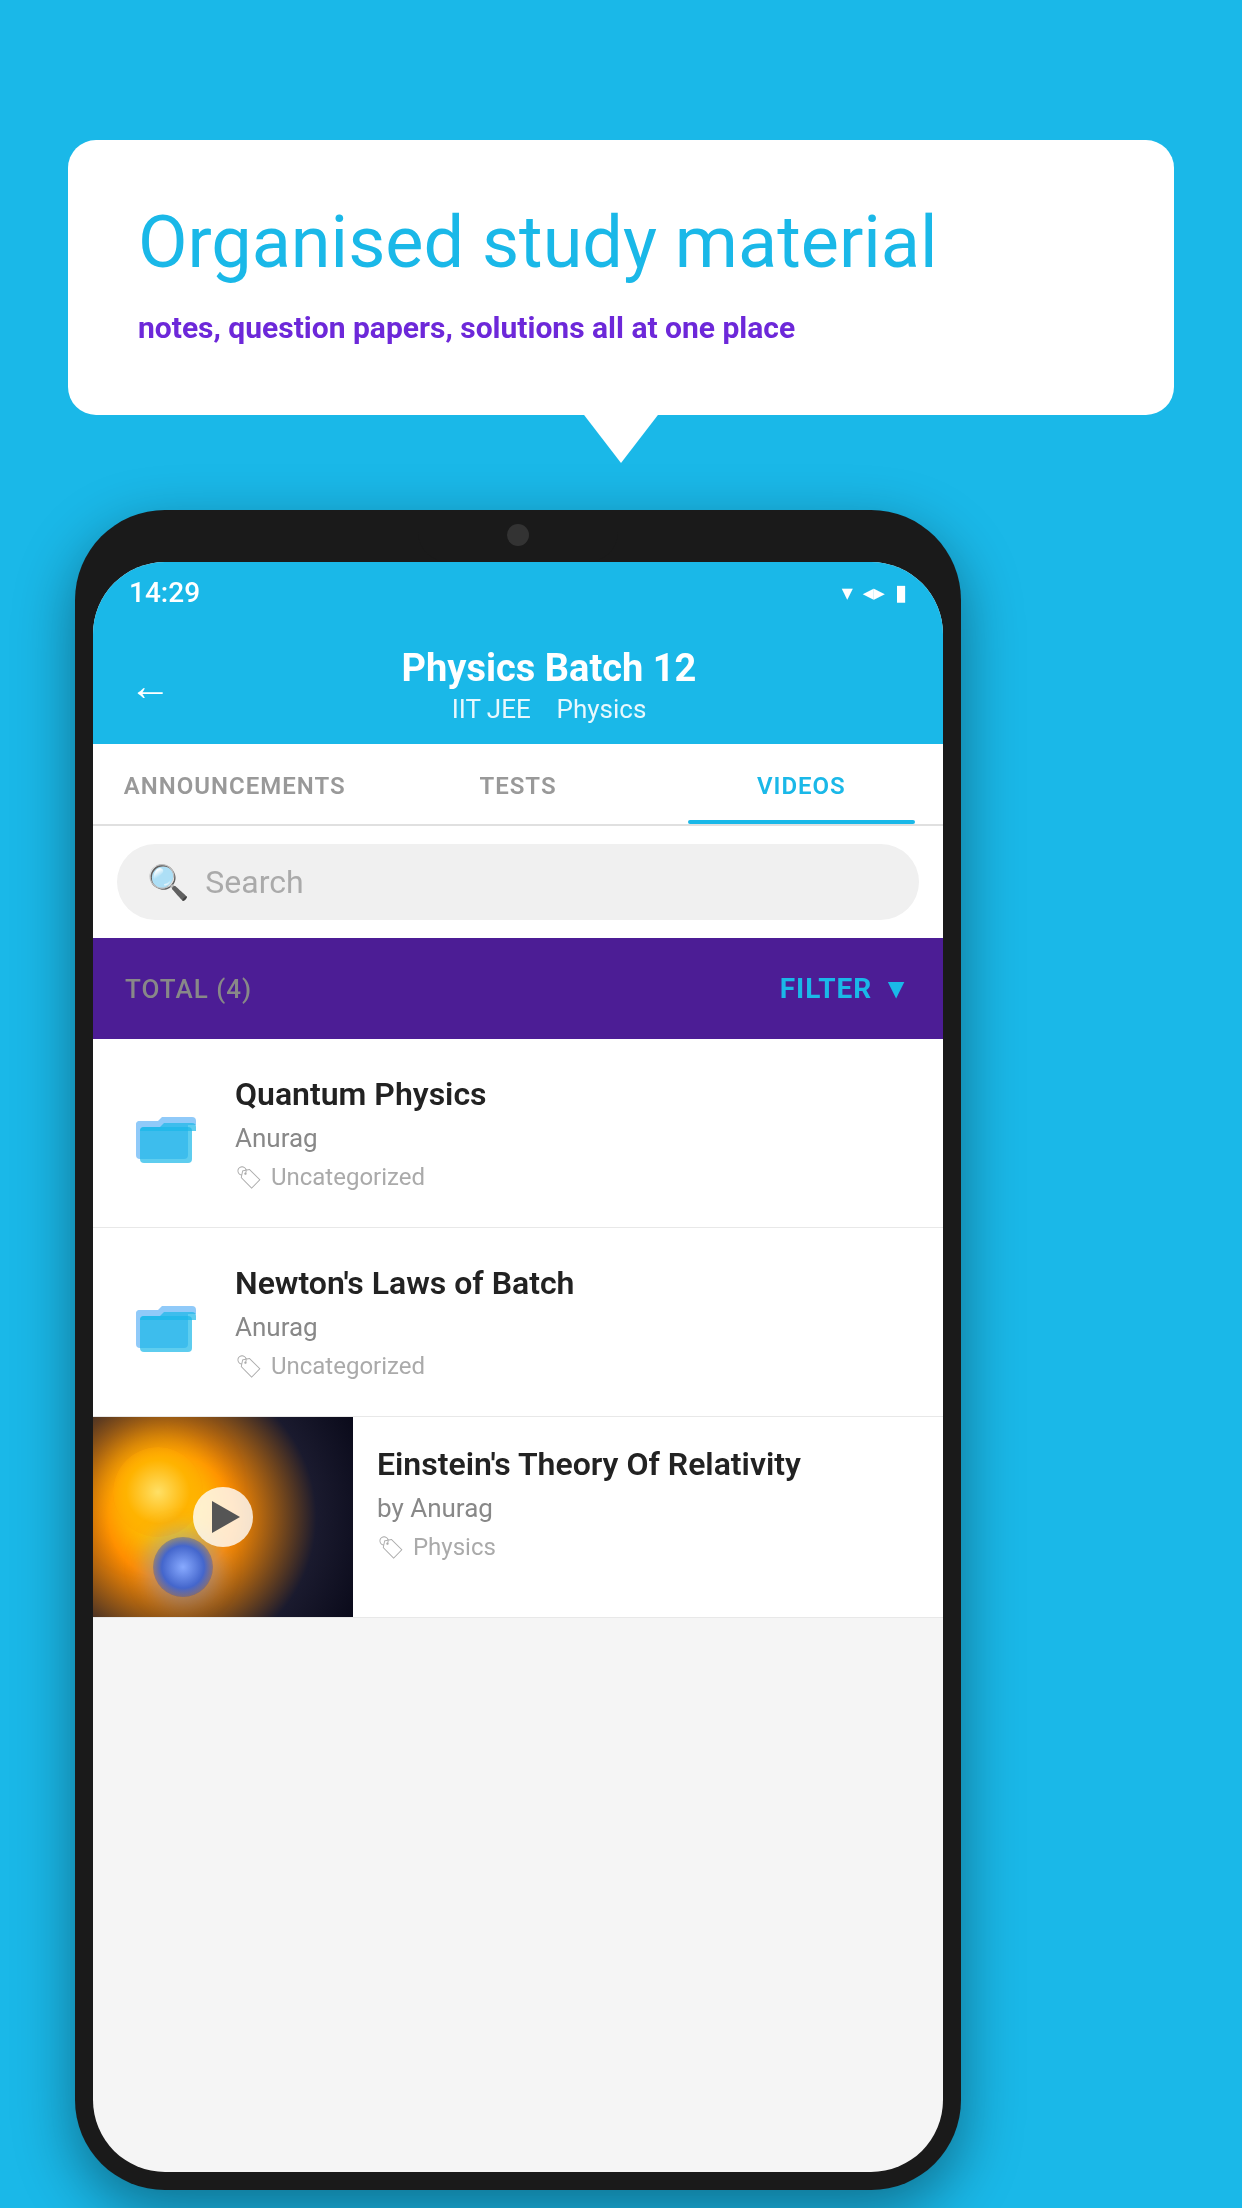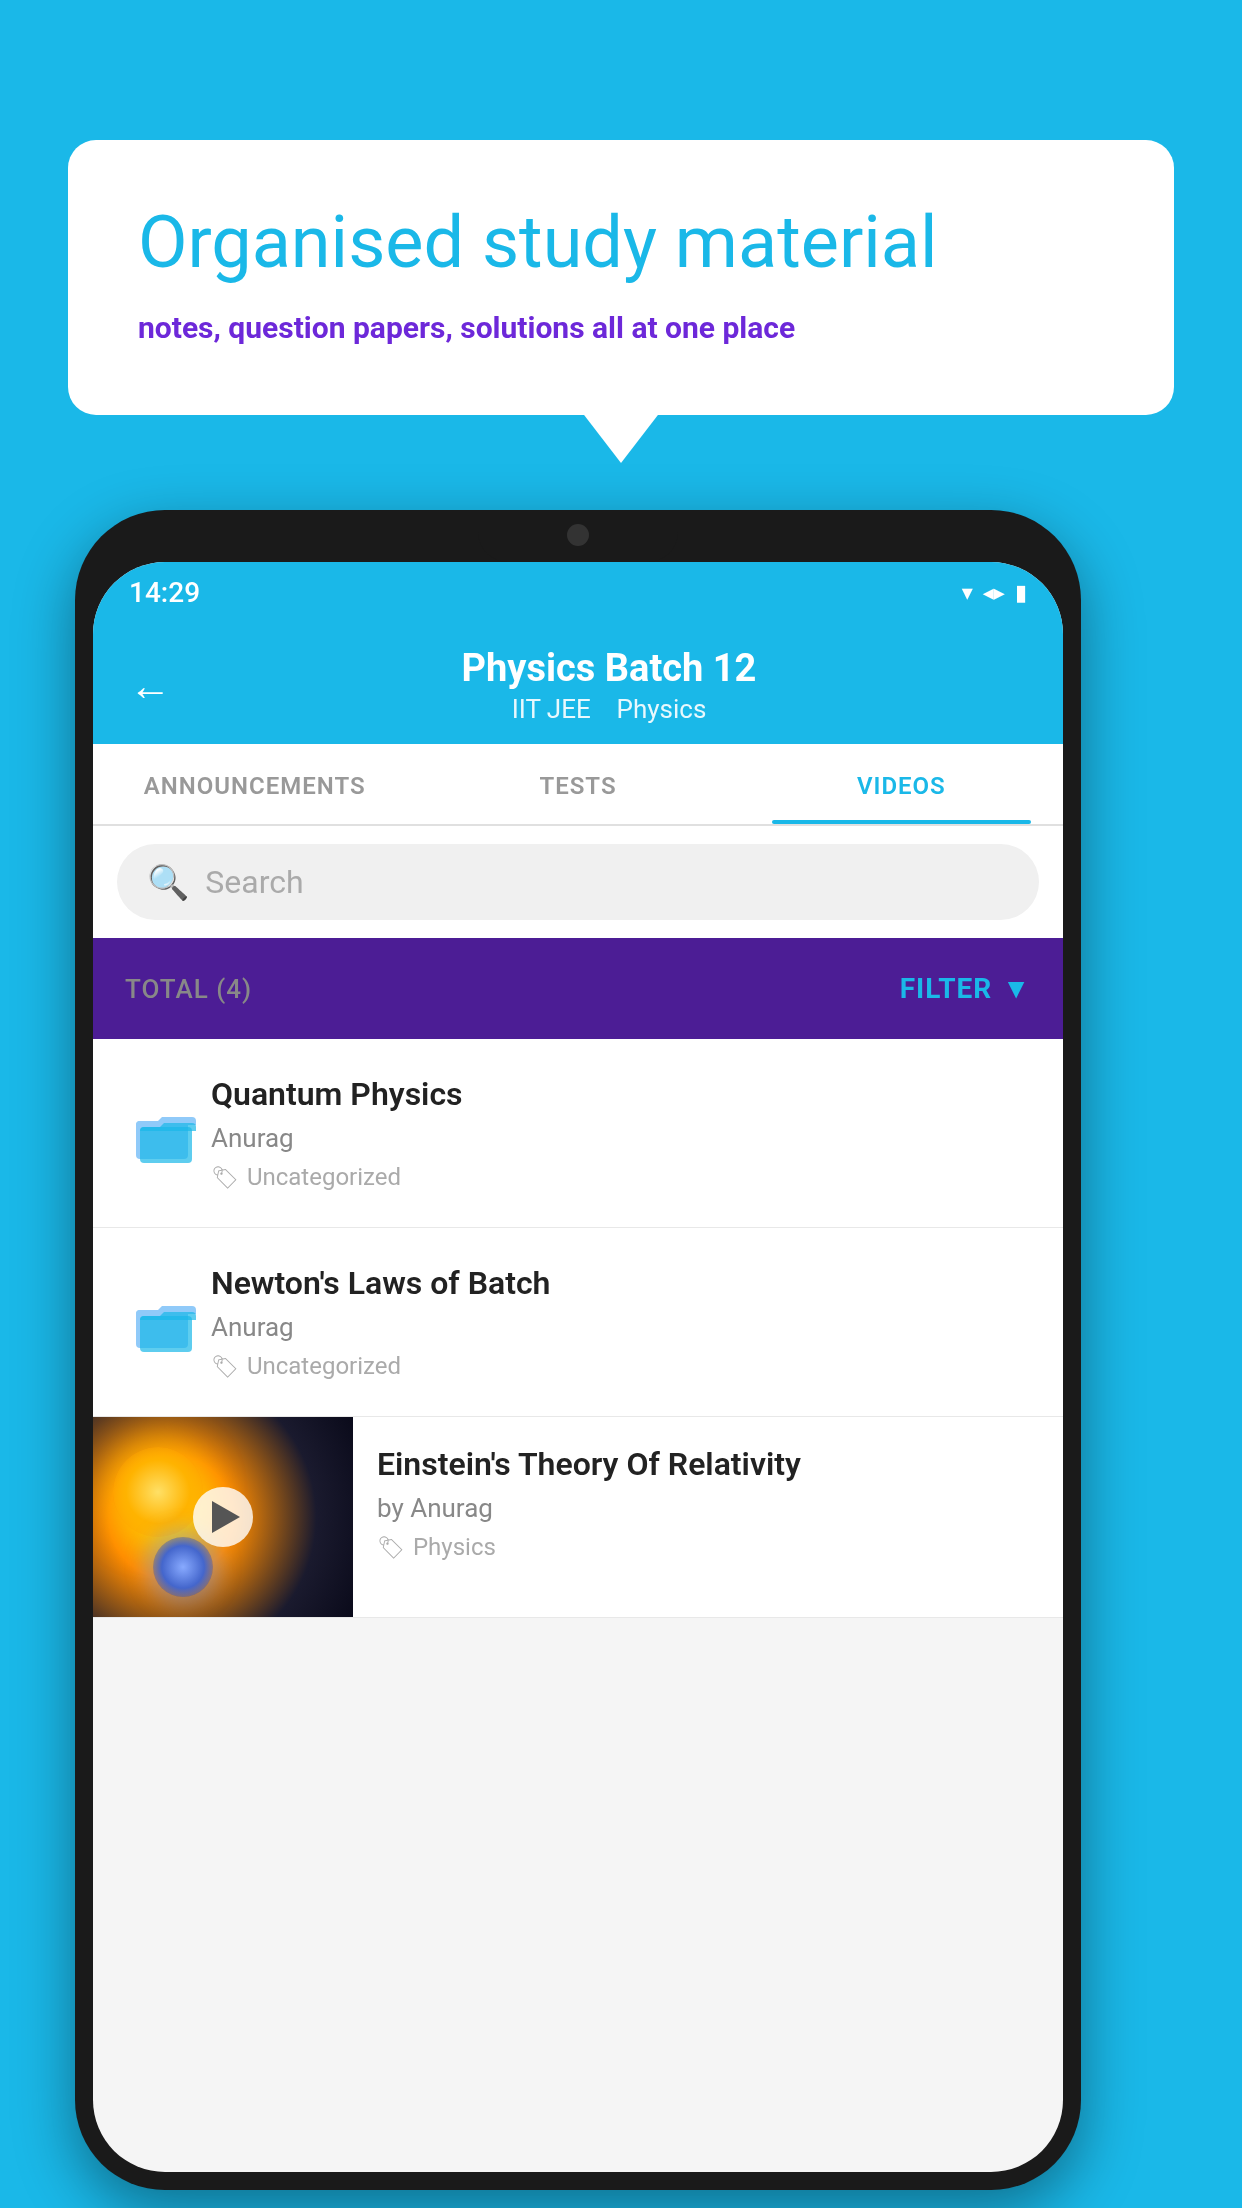--- a/index.html
+++ b/index.html
@@ -48,21 +48,21 @@
       color: #6d28d9;
       font-size: 30px;
       font-weight: 700;
     }
 
     
     .phone-frame {
       position: absolute;
       top: 510px;
       left: 75px;
-      width: 1006px;
+      width: 886px;
       height: 1680px;
       background: #1a1a1a;
       border-radius: 90px;
       box-shadow: 0 20px 60px rgba(0,0,0,0.4);
       overflow: hidden;
     }
 
     
     .notch {
       position: absolute;
@@ -234,20 +234,21 @@
     
     .video-list {
       background: white;
       flex: 1;
     }
     .video-item {
       display: flex;
       align-items: center;
       padding: 36px 28px;
       border-bottom: 1px solid #e8e8e8;
+      gap: 24px;
       background: white;
     }
     .video-thumb-space {
       width: 90px;
       height: 90px;
       flex-shrink: 0;
       display: flex;
       align-items: center;
       justify-content: center;
     }

